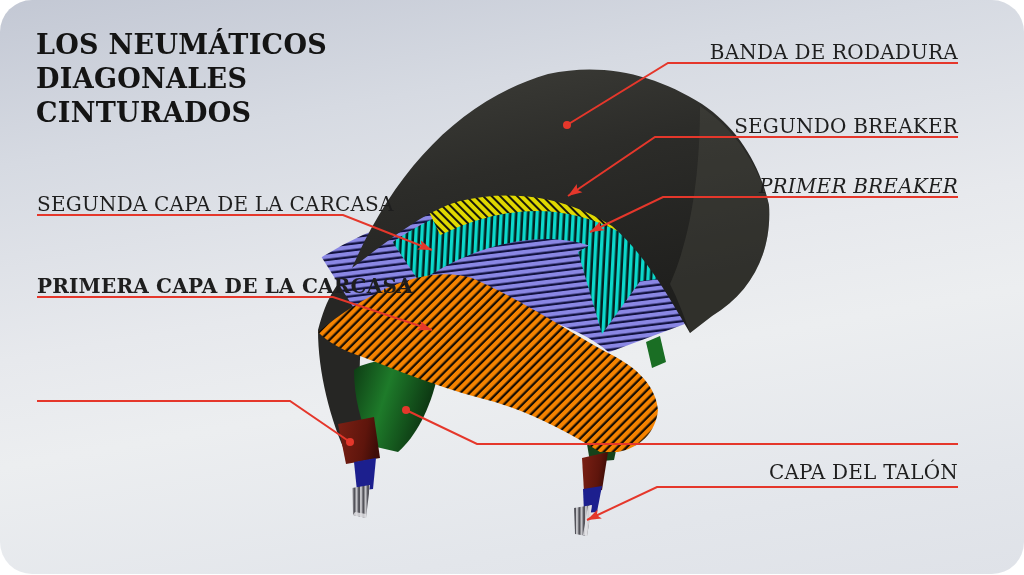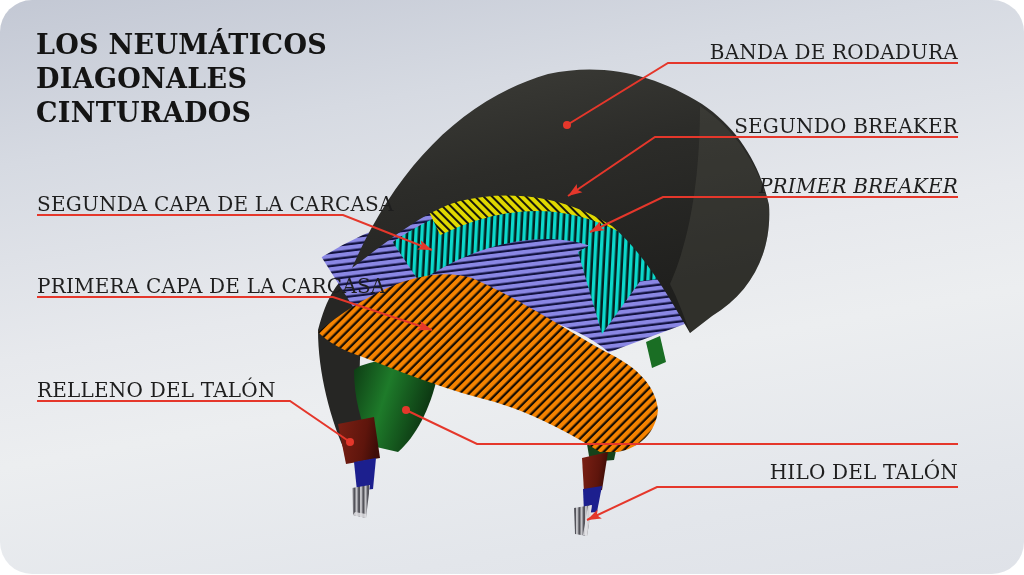--- a/index.html
+++ b/index.html
@@ -20,21 +20,21 @@
     color:#1e1e1e;white-space:nowrap;
   }
   .lbl.right{right:66px;text-align:right;}
   .lbl.left{left:37px;text-align:right;}
   #lbl-banda{top:42px;}
   #lbl-segundo{top:116px;}
   #lbl-primer{top:176px;font-style:italic;}
   #lbl-revestimiento{top:423px;}
   #lbl-hilo{top:462px;}
   #lbl-segunda{top:194px;}
-  #lbl-primera{top:276px;}
+  #lbl-primera{top:276px;font-weight:bold;}
   #lbl-relleno{top:380px;}
 </style>
 </head>
 <body>
 
 <div class="stage">
 
   <svg class="diagram" viewBox="0 0 1024 575" aria-hidden="true">
     <defs>
       <linearGradient id="treadGrad" x1="0" y1="0" x2="0.35" y2="1">
@@ -140,15 +140,14 @@
 
   <div class="title">LOS NEUMÁTICOS
 DIAGONALES
 CINTURADOS</div>
 
   <div class="lbl right" id="lbl-segundo">SEGUNDO BREAKER</div>
   <div class="lbl right" id="lbl-banda">BANDA DE RODADURA</div>
   <div class="lbl right" id="lbl-primer">PRIMER BREAKER</div>
   <div class="lbl left" id="lbl-segunda">SEGUNDA CAPA DE LA CARCASA</div>
   <div class="lbl left" id="lbl-primera">PRIMERA CAPA DE LA CARCASA</div>
-  <div class="lbl left" id="lbl-relleno">RELLENO DEL TALÓN</div>
-  <div class="lbl right" id="lbl-hilo">HILO DEL TALÓN</div>
+  <div class="lbl right" id="lbl-hilo">CAPA DEL TALÓN</div>
 </div>
 
 </body></html>

